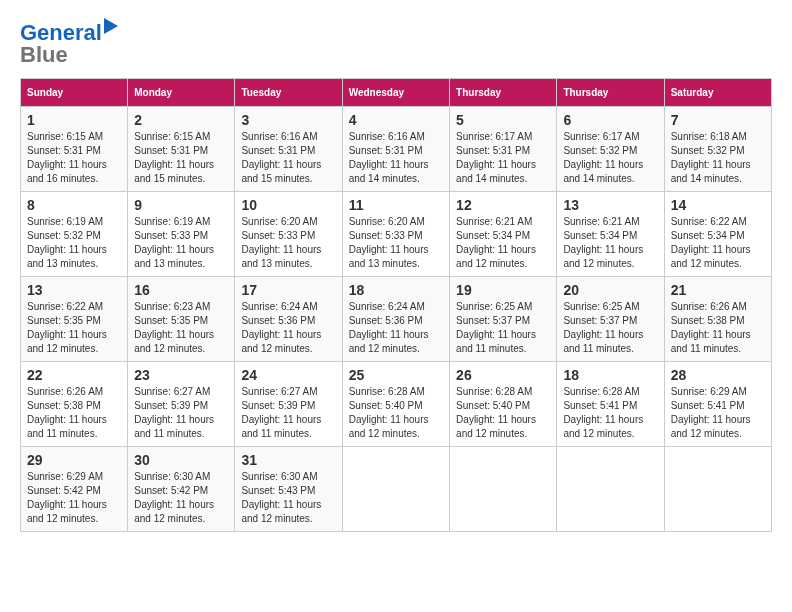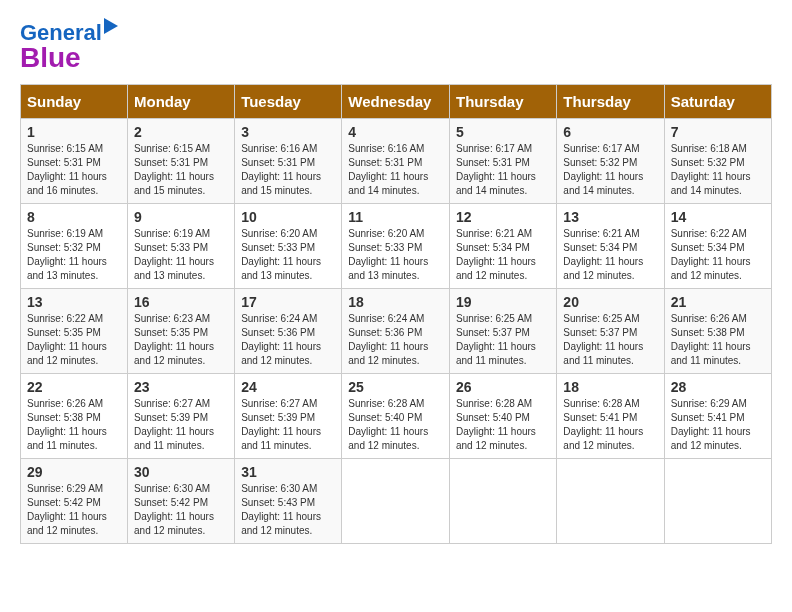--- a/index.html
+++ b/index.html
@@ -44,23 +44,23 @@
     .title-block h2 {
       font-size: 16px;
       font-weight: normal;
       color: #555;
     }
     .calendar {
       width: 100%;
       border-collapse: collapse;
     }
     .calendar thead tr th {
-      background: #a16207;
+      background: #be185d;
       color: #fff;
-      font-size: 15px;
+      font-size: 10px;
       font-weight: bold;
       padding: 8px 6px;
       text-align: left;
       border: 1px solid #ccc;
     }
     .calendar tbody tr td {
       border: 1px solid #ccc;
       vertical-align: top;
       padding: 5px 6px;
       width: 108px;
@@ -90,21 +90,21 @@
 <body>
 
 <div class="header">
   <div class="logo">
     <div class="logo-top">
       <div style="font-size:22px;font-weight:bold;color:#333;">
         <span style="color:#1565C0;">General</span>
       </div>
       <div class="logo-arrow"></div>
     </div>
-    <div style="font-size:28px;font-weight:bold;color:#a21caf;margin-top:-4px;">Blue</div>
+    <div style="font-size:22px;font-weight:bold;color:#737373;margin-top:-4px;">Blue</div>
   </div>
   <div class="title-block">
     <h1></h1>
     <h2></h2>
   </div>
 </div>
 
 <table class="calendar">
   <thead>
     <tr>

